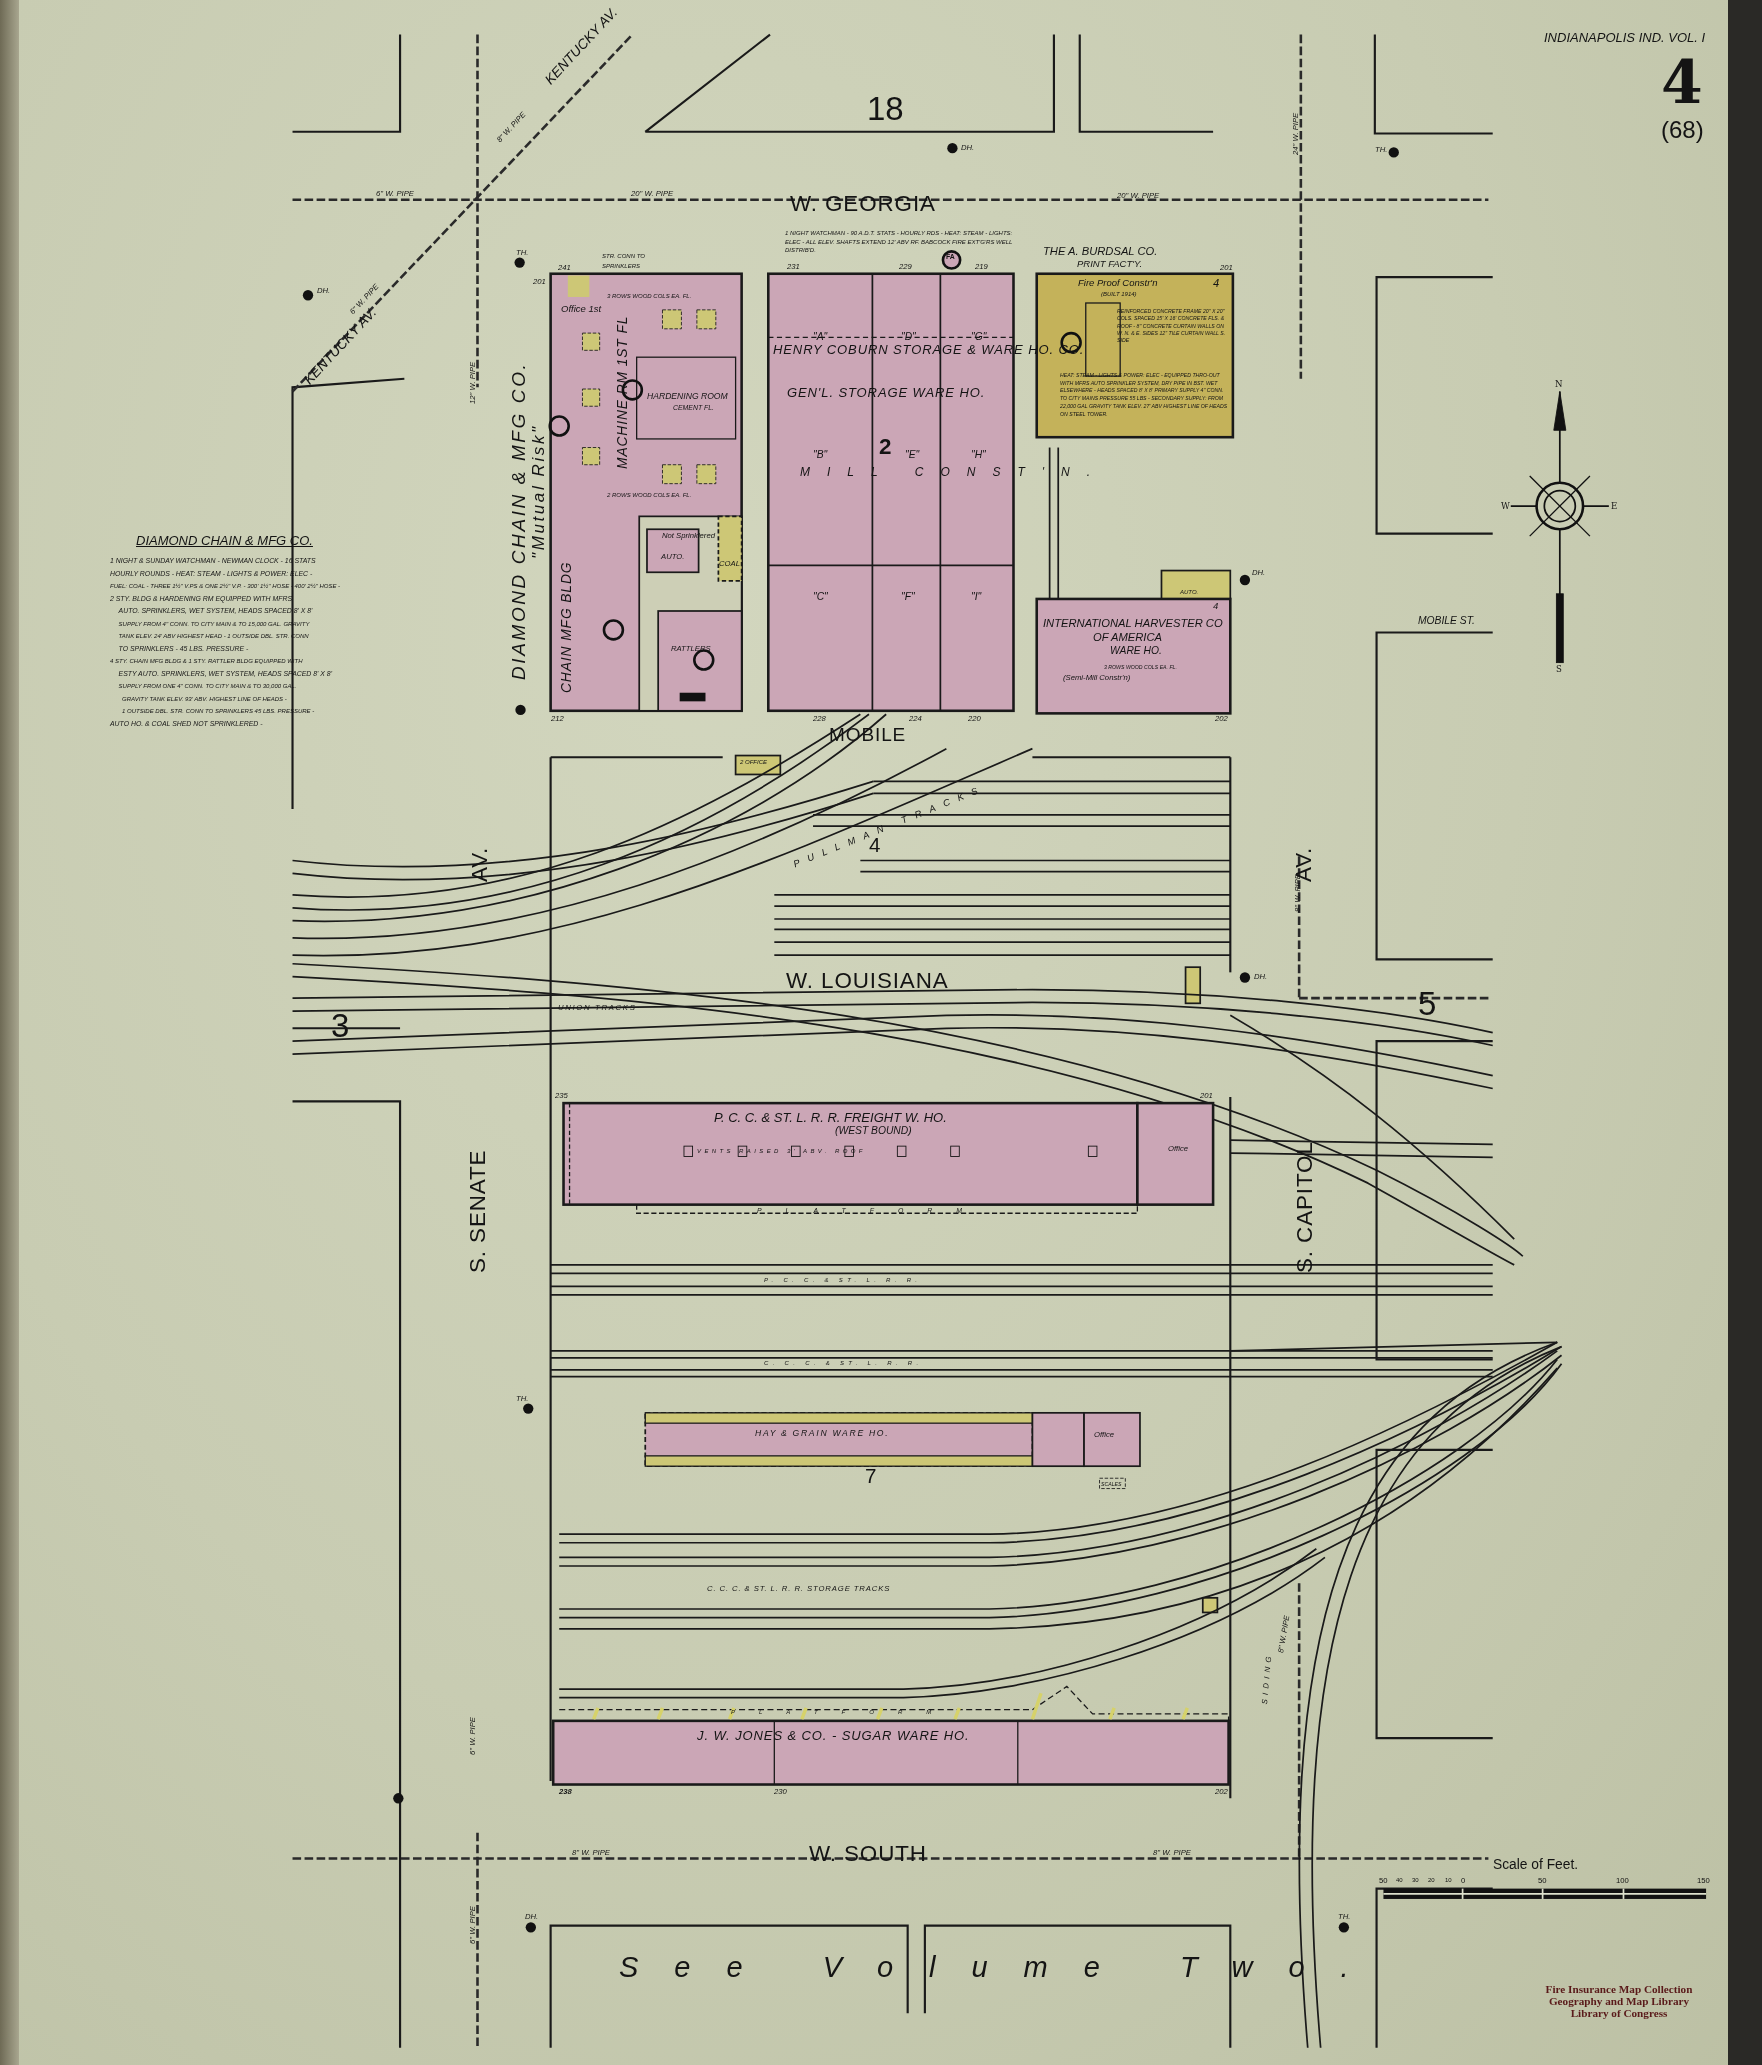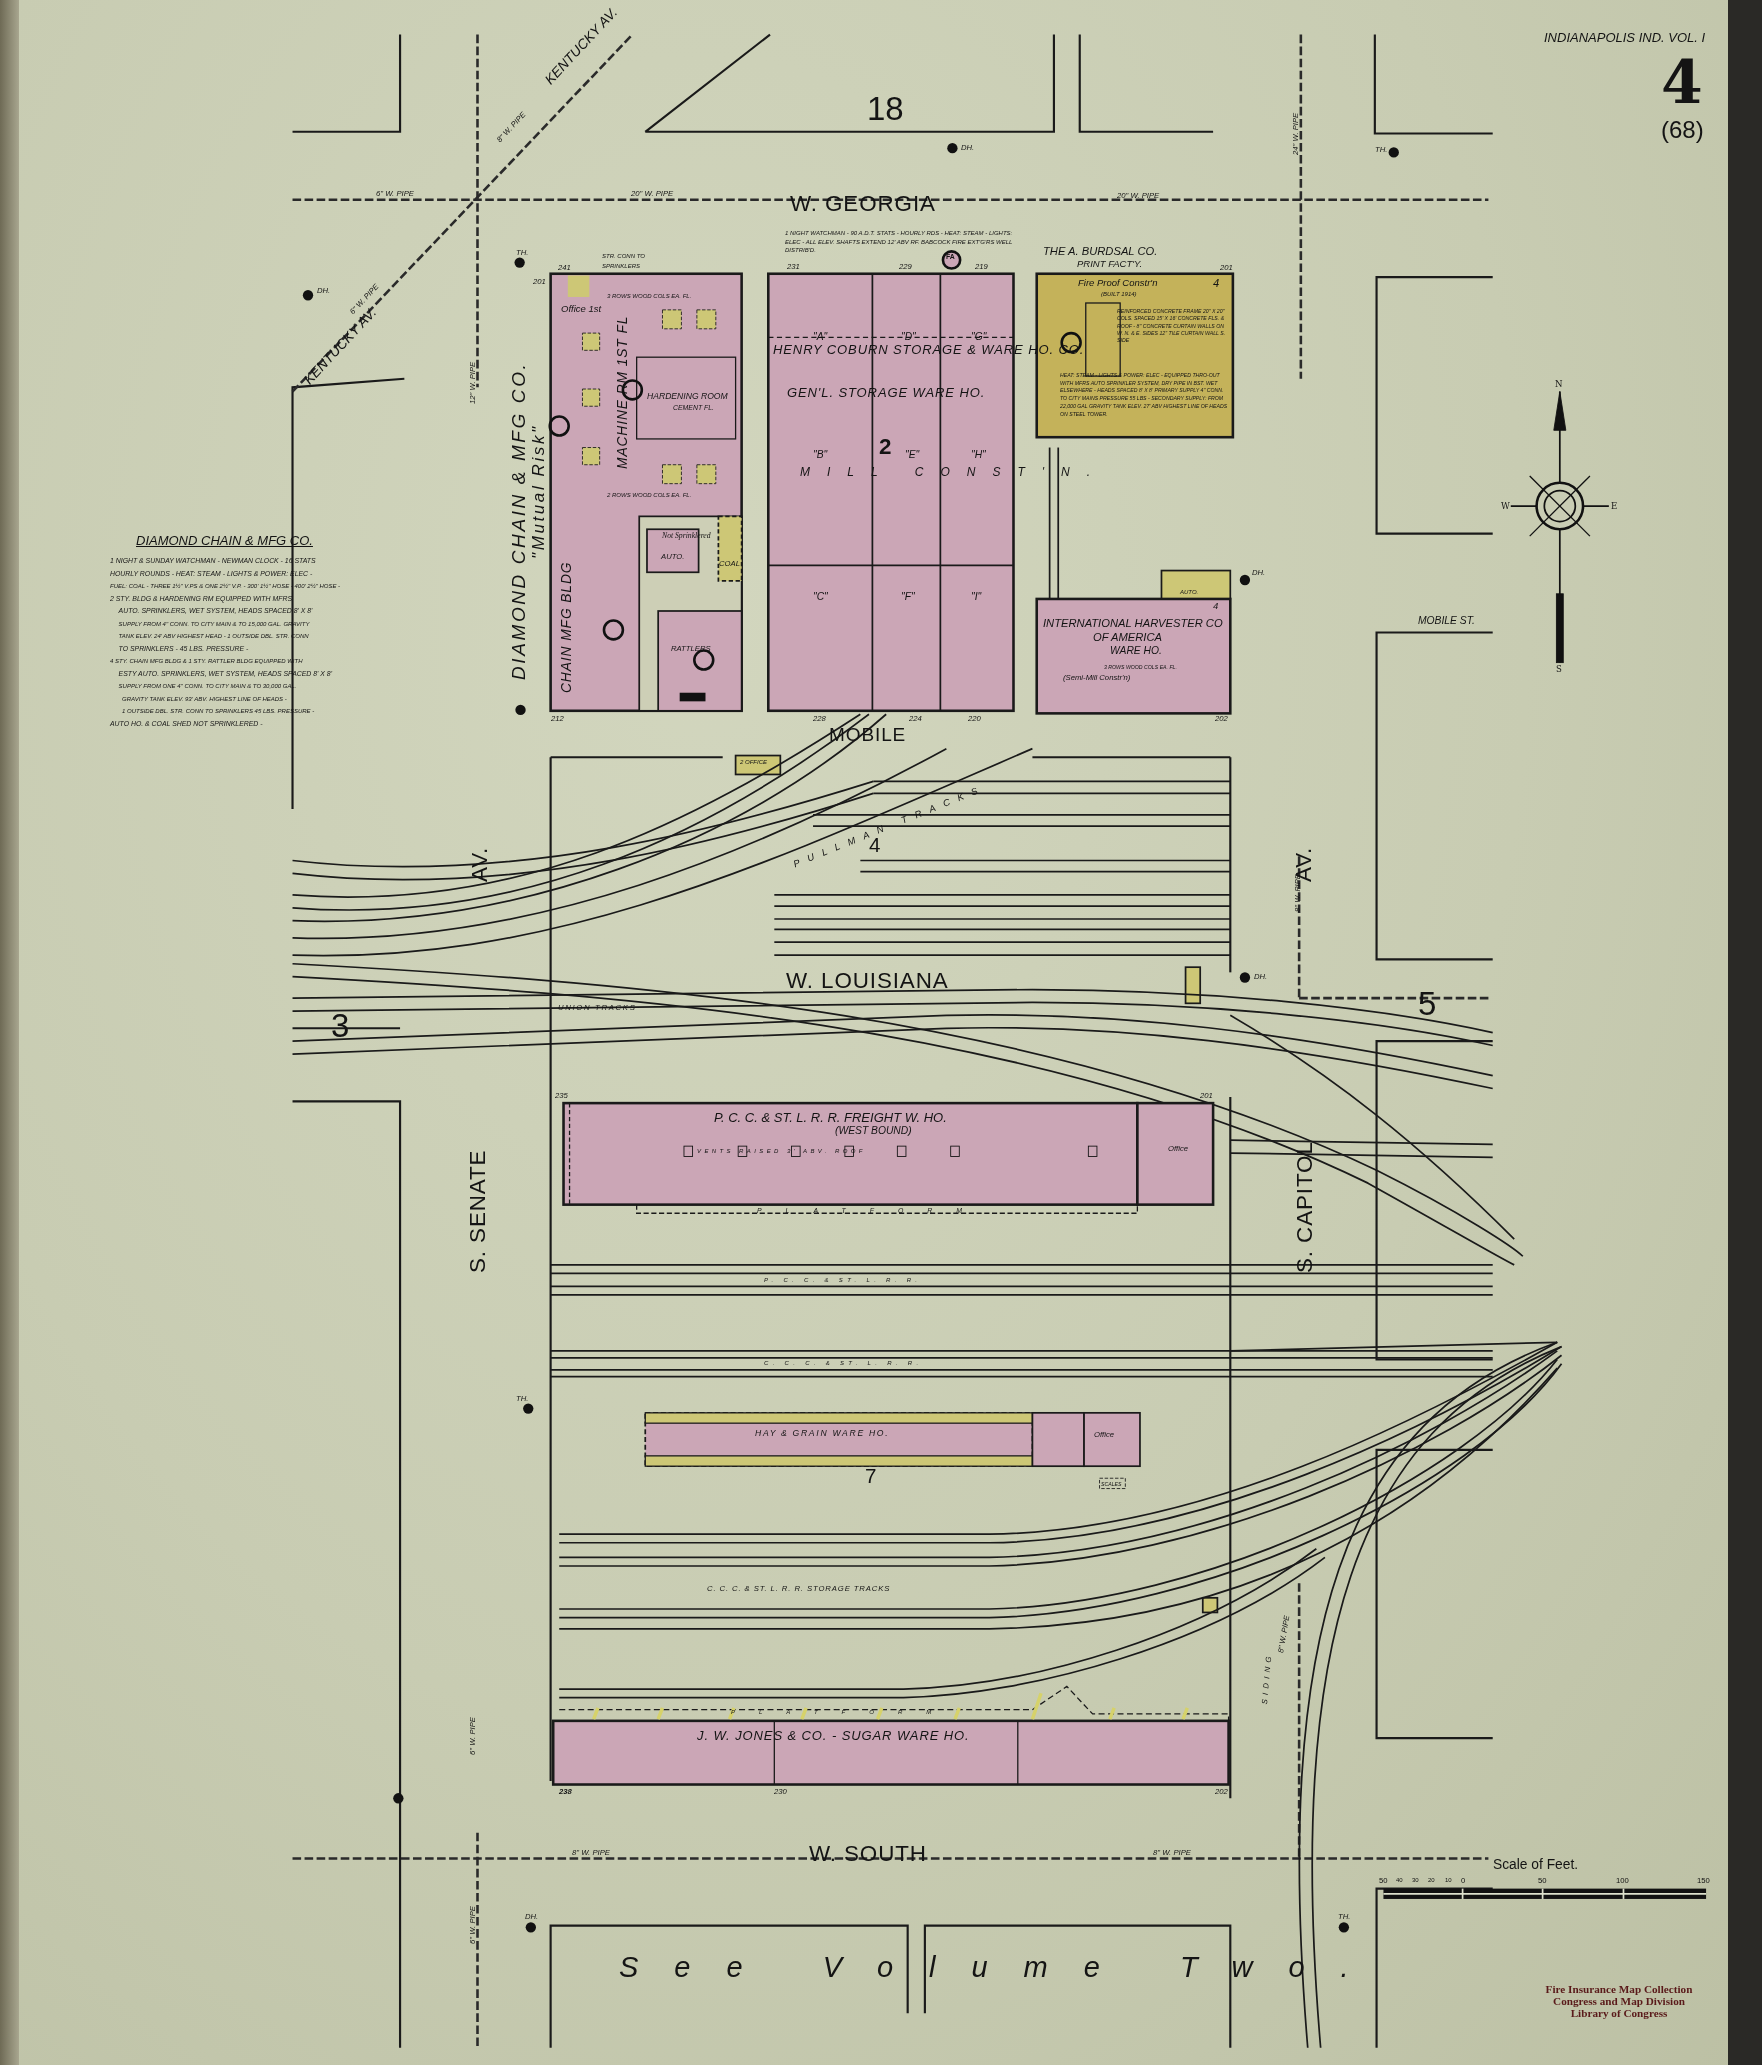--- a/index.html
+++ b/index.html
@@ -310,21 +310,21 @@
 <div class="lbl italic" style="left:508px;top:680px;font-size:19px;letter-spacing:2.6px;transform:rotate(-90deg);transform-origin:left top;text-transform:uppercase;">DIAMOND CHAIN &amp; MFG CO.</div>
 <div class="lbl italic" style="left:529px;top:559px;font-size:17px;letter-spacing:2.6px;transform:rotate(-90deg);transform-origin:left top;">"Mutual Risk"</div>
 <div class="lbl bldg-name" style="left:559px;top:693px;font-size:13.8px;transform:rotate(-90deg);transform-origin:left top;">CHAIN MFG BLDG</div>
 <div class="lbl bldg-name" style="left:615px;top:469px;font-size:13.8px;transform:rotate(-90deg);transform-origin:left top;">MACHINE RM 1ST FL</div>
 <div class="lbl small" style="left:647px;top:391px;font-size:8.6px;">HARDENING ROOM</div>
 <div class="lbl small" style="left:673px;top:404px;font-size:6.9px;">CEMENT FL.</div>
 <div class="lbl small" style="left:561px;top:303px;font-size:9.5px;text-transform:none;">Office 1st</div>
 <div class="lbl small" style="left:671px;top:644px;font-size:7.7px;">RATTLERS</div>
 <div class="lbl tiny" style="left:661px;top:552px;">AUTO.</div>
 <div class="lbl tiny" style="left:719px;top:559px;">COAL</div>
-<div class="lbl tiny" style="left:662px;top:531px;text-transform:none;font-family:Liberation Serif, serif;">Not Sprinklered</div>
+<div class="lbl tiny" style="left:662px;top:531px;text-transform:none;">Not Sprinklered</div>
 <div class="lbl tiny" style="left:607px;top:291px;font-size:6px;">3 ROWS WOOD COLS EA. FL.</div>
 <div class="lbl tiny" style="left:607px;top:490px;font-size:6px;">2 ROWS WOOD COLS EA. FL.</div>
 <div class="lbl tiny" style="left:602px;top:251px;font-size:6px;width:60px;white-space:normal;">STR. CONN TO SPRINKLERS</div>
 <div class="lbl tiny" style="left:558px;top:263px;">241</div>
 <div class="lbl tiny" style="left:533px;top:277px;">201</div>
 <div class="lbl tiny" style="left:551px;top:714px;">212</div>
 
 <div class="lbl tiny" style="left:785px;top:229px;font-size:6px;width:232px;white-space:normal;line-height:8.6px;">1 NIGHT WATCHMAN - 90 A.D.T. STATS - HOURLY RDS - HEAT: STEAM - LIGHTS: ELEC - ALL ELEV. SHAFTS EXTEND 12' ABV RF. BABCOCK FIRE EXT'G'RS WELL DISTRIB'D.</div>
 <div class="lbl" style="left:946px;top:253px;font-size:6.9px;font-weight:bold;">FA</div>
 <div class="lbl bldg-name" style="left:773px;top:342px;font-size:13px;">HENRY COBURN STORAGE &amp; WARE HO. CO.</div>
@@ -421,16 +421,16 @@
 <div class="scale-num" style="left:1412px;top:1877px;font-size:6px;">30</div>
 <div class="scale-num" style="left:1428px;top:1877px;font-size:6px;">20</div>
 <div class="scale-num" style="left:1445px;top:1877px;font-size:6px;">10</div>
 <div class="scale-num" style="left:1461px;top:1876px;">0</div>
 <div class="scale-num" style="left:1538px;top:1876px;">50</div>
 <div class="scale-num" style="left:1616px;top:1876px;">100</div>
 <div class="scale-num" style="left:1697px;top:1876px;">150</div>
 
 <div class="stamp" style="left:1533px;top:1983px;width:172px;">
   <div>Fire Insurance Map Collection</div>
-  <div>Congress and Map Division</div>
+  <div>Geography and Map Library</div>
   <div>Library of Congress</div>
 </div>
 
 
 </body></html>

